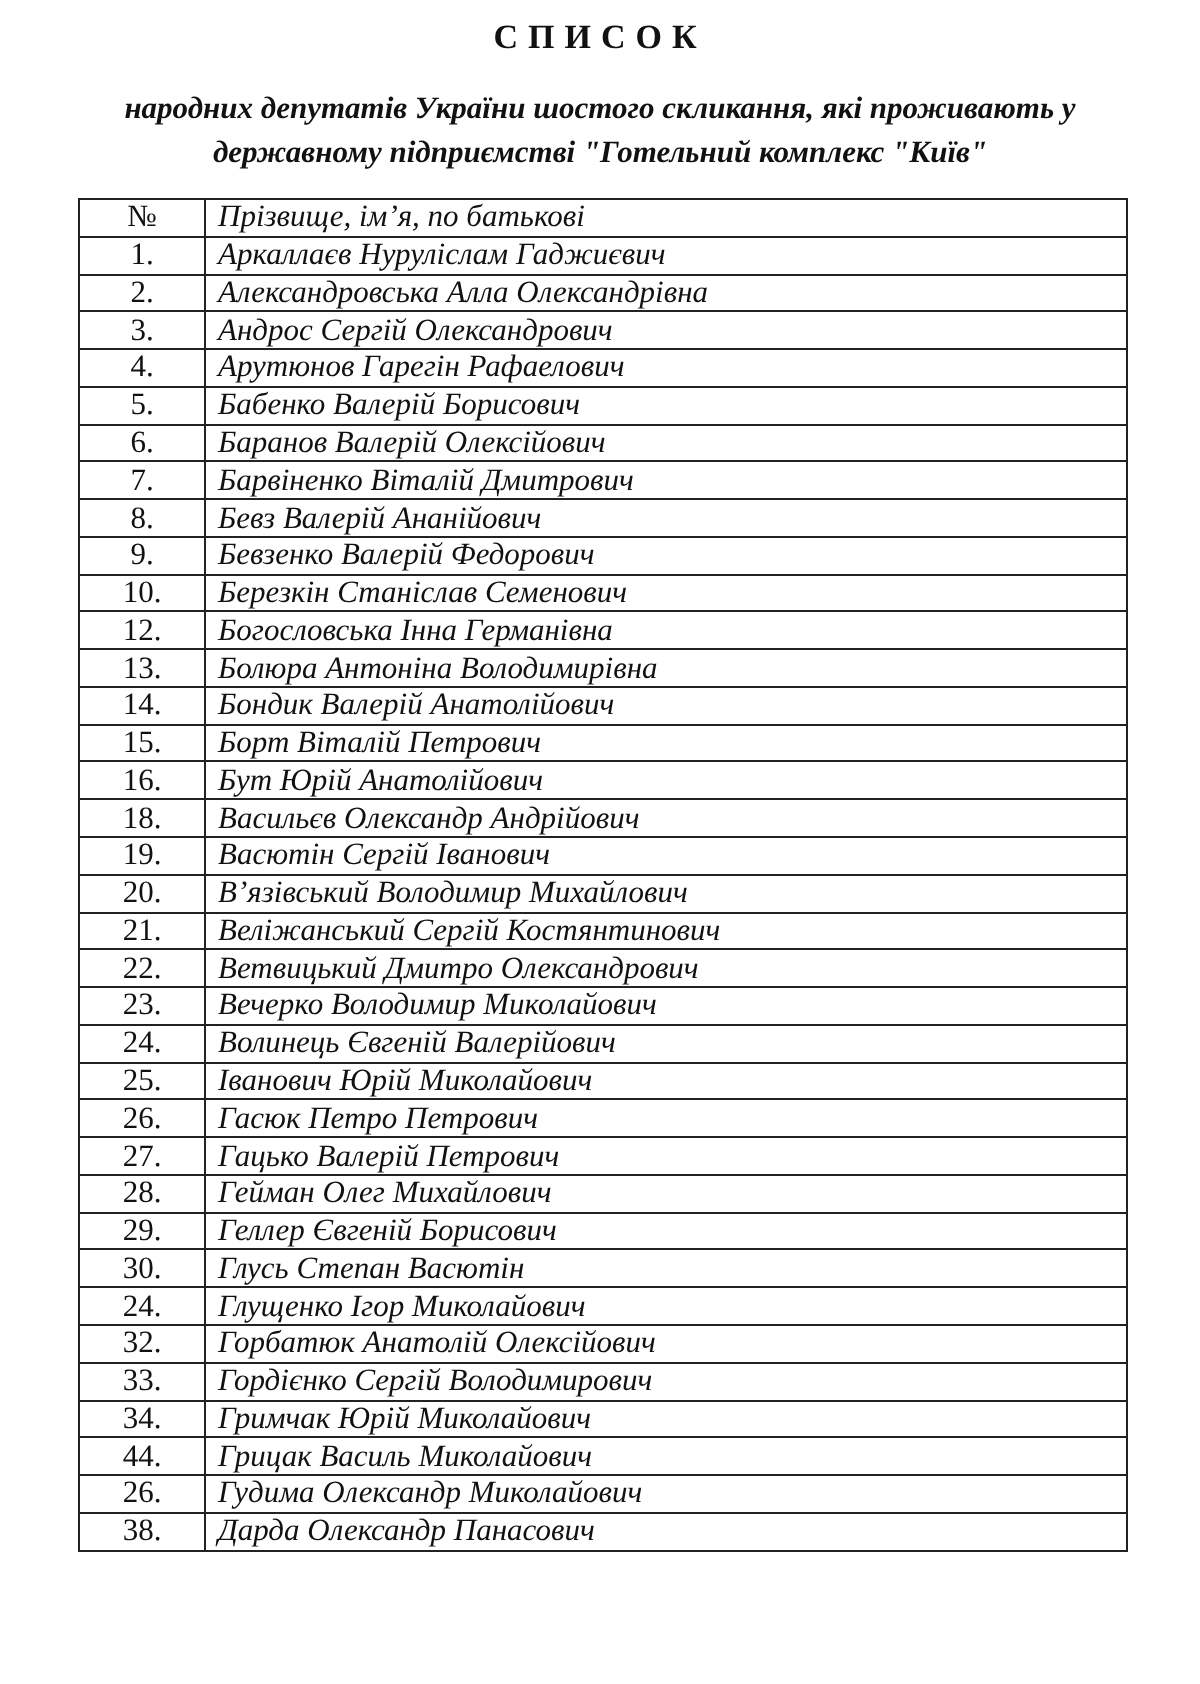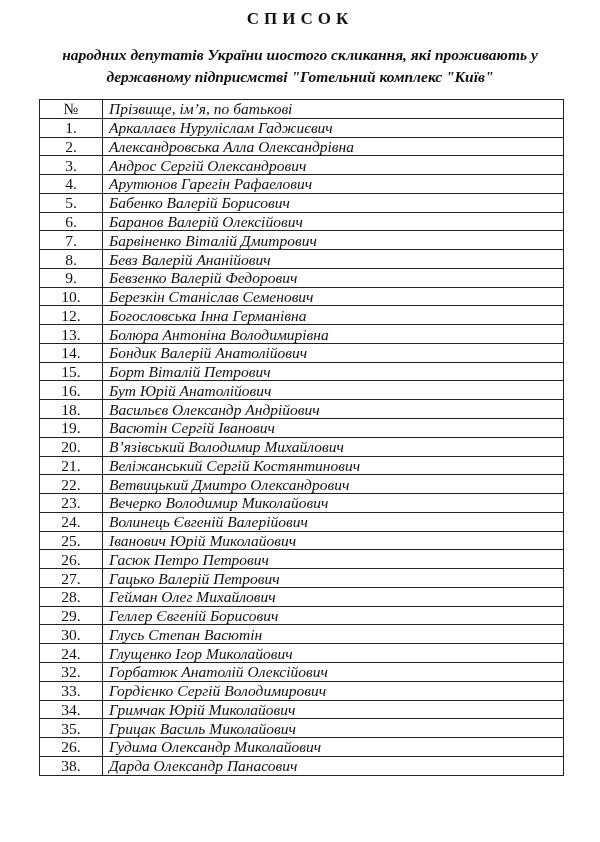--- a/index.html
+++ b/index.html
@@ -155,21 +155,21 @@
       </tr>
       <tr>
         <td class="num">33.</td>
         <td class="name">Гордієнко Сергій Володимирович</td>
       </tr>
       <tr>
         <td class="num">34.</td>
         <td class="name">Гримчак Юрій Миколайович</td>
       </tr>
       <tr>
-        <td class="num">35.</td>
+        <td class="num">44.</td>
         <td class="name">Грицак Василь Миколайович</td>
       </tr>
       <tr>
         <td class="num">26.</td>
         <td class="name">Гудима Олександр Миколайович</td>
       </tr>
       <tr>
         <td class="num">38.</td>
         <td class="name">Дарда Олександр Панасович</td>
       </tr>

